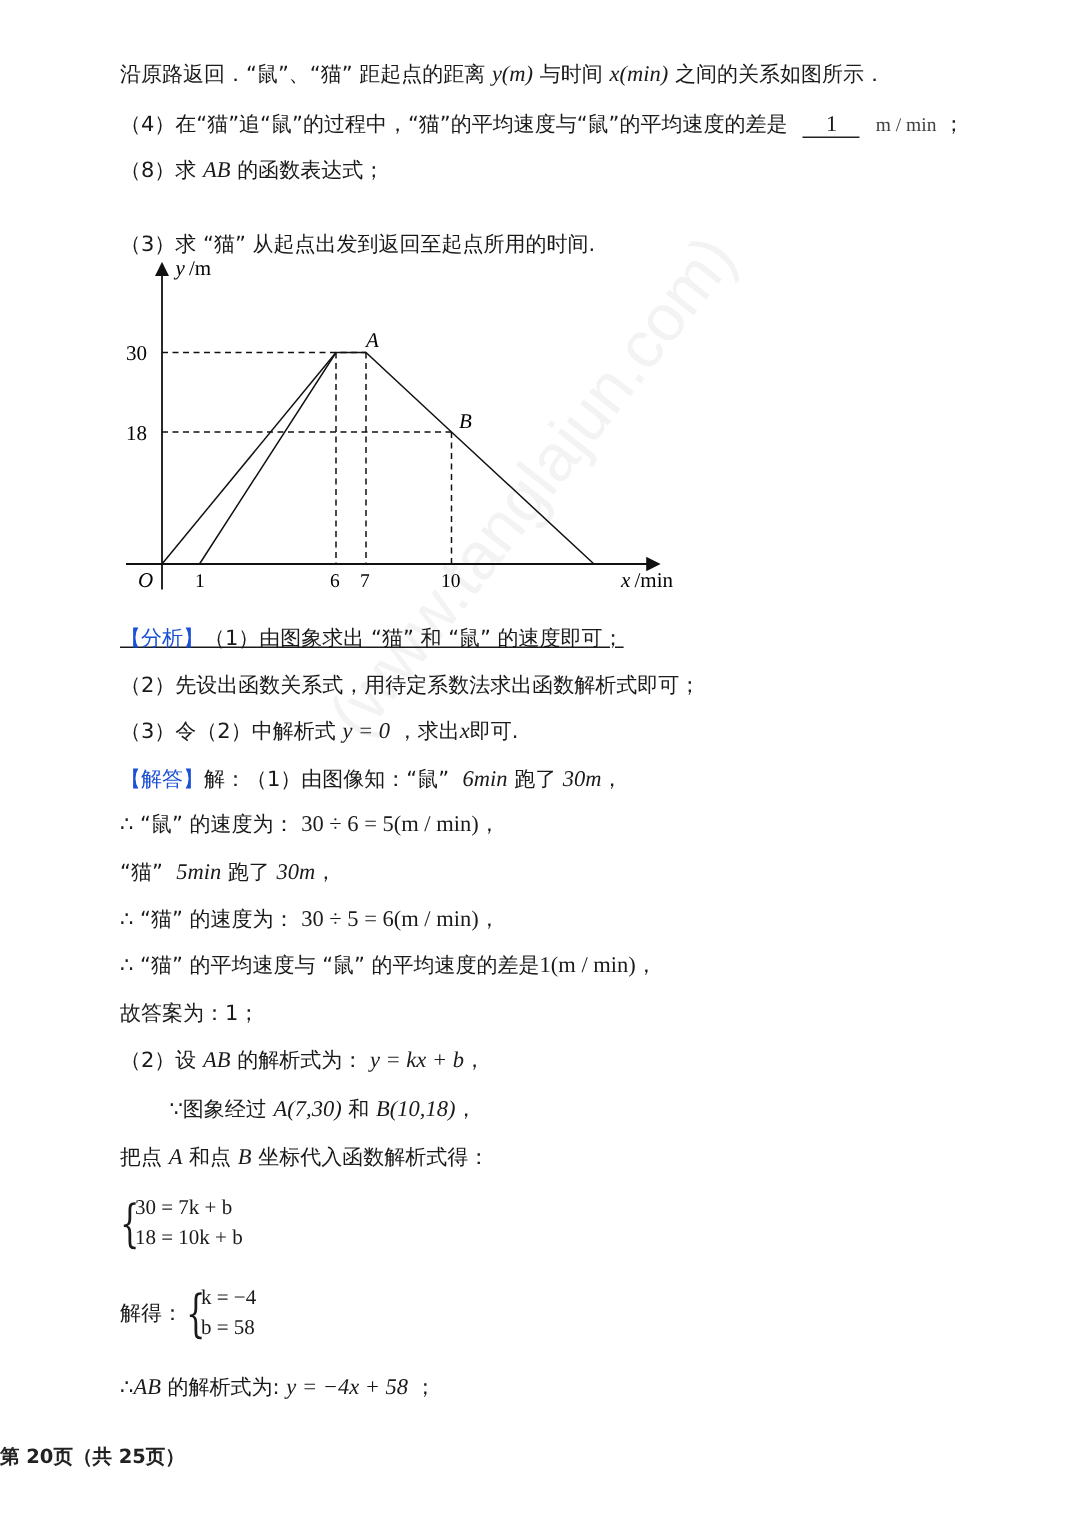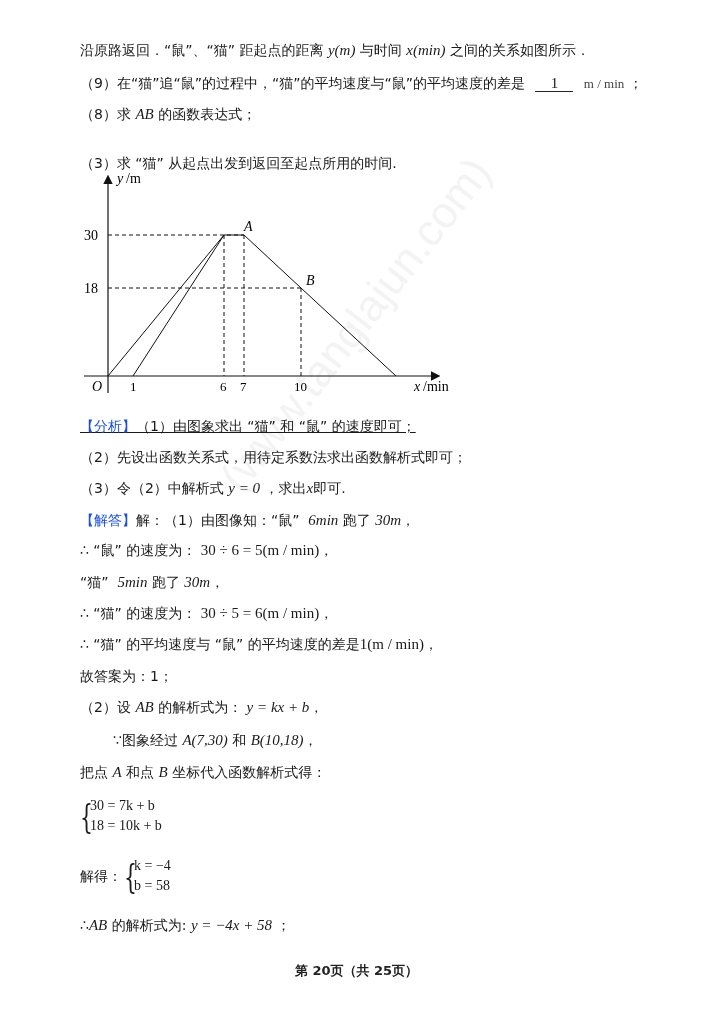--- a/index.html
+++ b/index.html
@@ -22,21 +22,21 @@
   .unit { font-family: "Liberation Serif", serif; font-size: 13px; color: #444; }
   .brace-sys {
     position: absolute; font-family: "Liberation Serif", "DejaVu Serif", serif; font-size: 14px;
   }
   .brace-sys .brace {
     position: absolute; left: 0; top: 0; font-size: 34px; line-height: 40px; font-weight: 200;
     font-family: "DejaVu Serif", serif; transform: scaleX(0.6); transform-origin: left;
   }
   .brace-sys .rows { position: absolute; left: 10px; top: 0; line-height: 20px; white-space: nowrap; }
   .footer {
-    position: absolute; left: 0; width: 713px; top: 962px; text-align: center;
+    position: absolute; left: 0; width: 713px; top: 962px; text-align: left;
     font-size: 13px; font-weight: bold; color: #222;
   }
   .watermark {
     position: absolute; left: 210px; top: 470px;
     transform: rotate(-52deg); transform-origin: left top;
     font-family: "Liberation Sans", sans-serif; font-size: 44px; color: rgba(200,200,200,0.22);
     white-space: nowrap; pointer-events: none;
   }
   svg text { font-family: "Liberation Serif", "DejaVu Serif", serif; }
 </style>
@@ -47,21 +47,21 @@
 
 <div class="line" style="top:40px;">
   <span>沿原路返回．“鼠”、“猫” 距起点的距离</span>
   <span class="math">y(m)</span>
   <span>与时间</span>
   <span class="math">x(min)</span>
   <span>之间的关系如图所示．</span>
 </div>
 
 <div class="line" style="top:73px;">
-  <span>（9）在“猫”追“鼠”的过程中，“猫”的平均速度与“鼠”的平均速度的差是</span>
+  <span>（4）在“猫”追“鼠”的过程中，“猫”的平均速度与“鼠”的平均速度的差是</span>
   <span class="blank">1</span>
   <span class="unit">m / min</span>
   <span>；</span>
 </div>
 <div class="line" style="top:104px;">
   <span>（8）求</span>
   <span class="math">AB</span>
   <span>的函数表达式；</span>
 </div>
 <div class="line" style="top:153px;">

